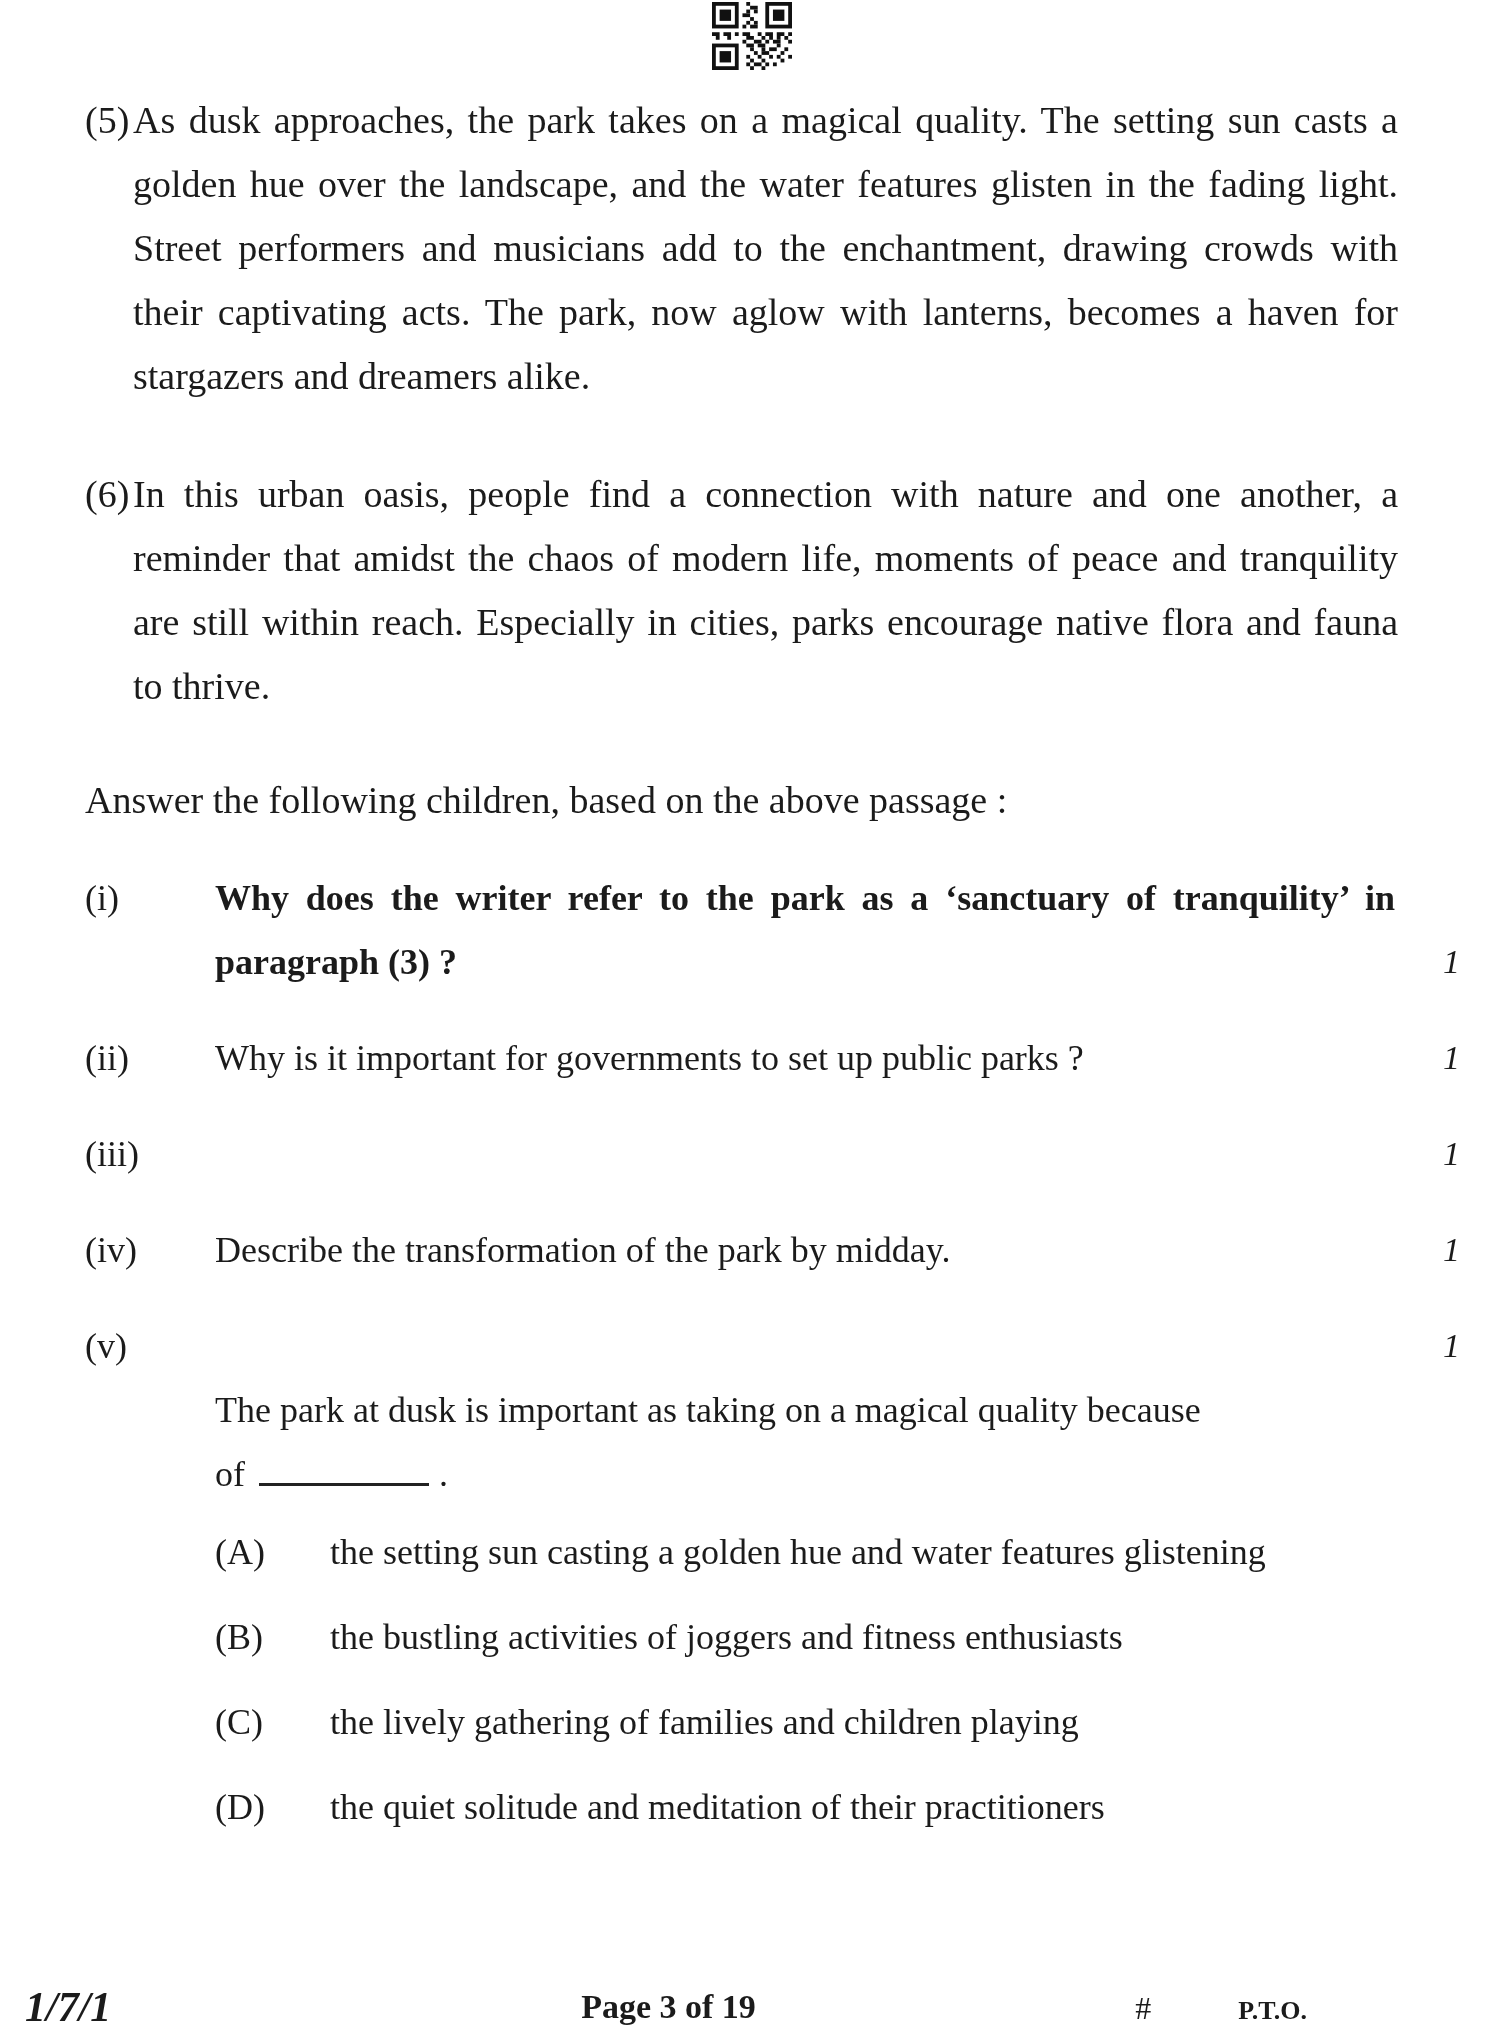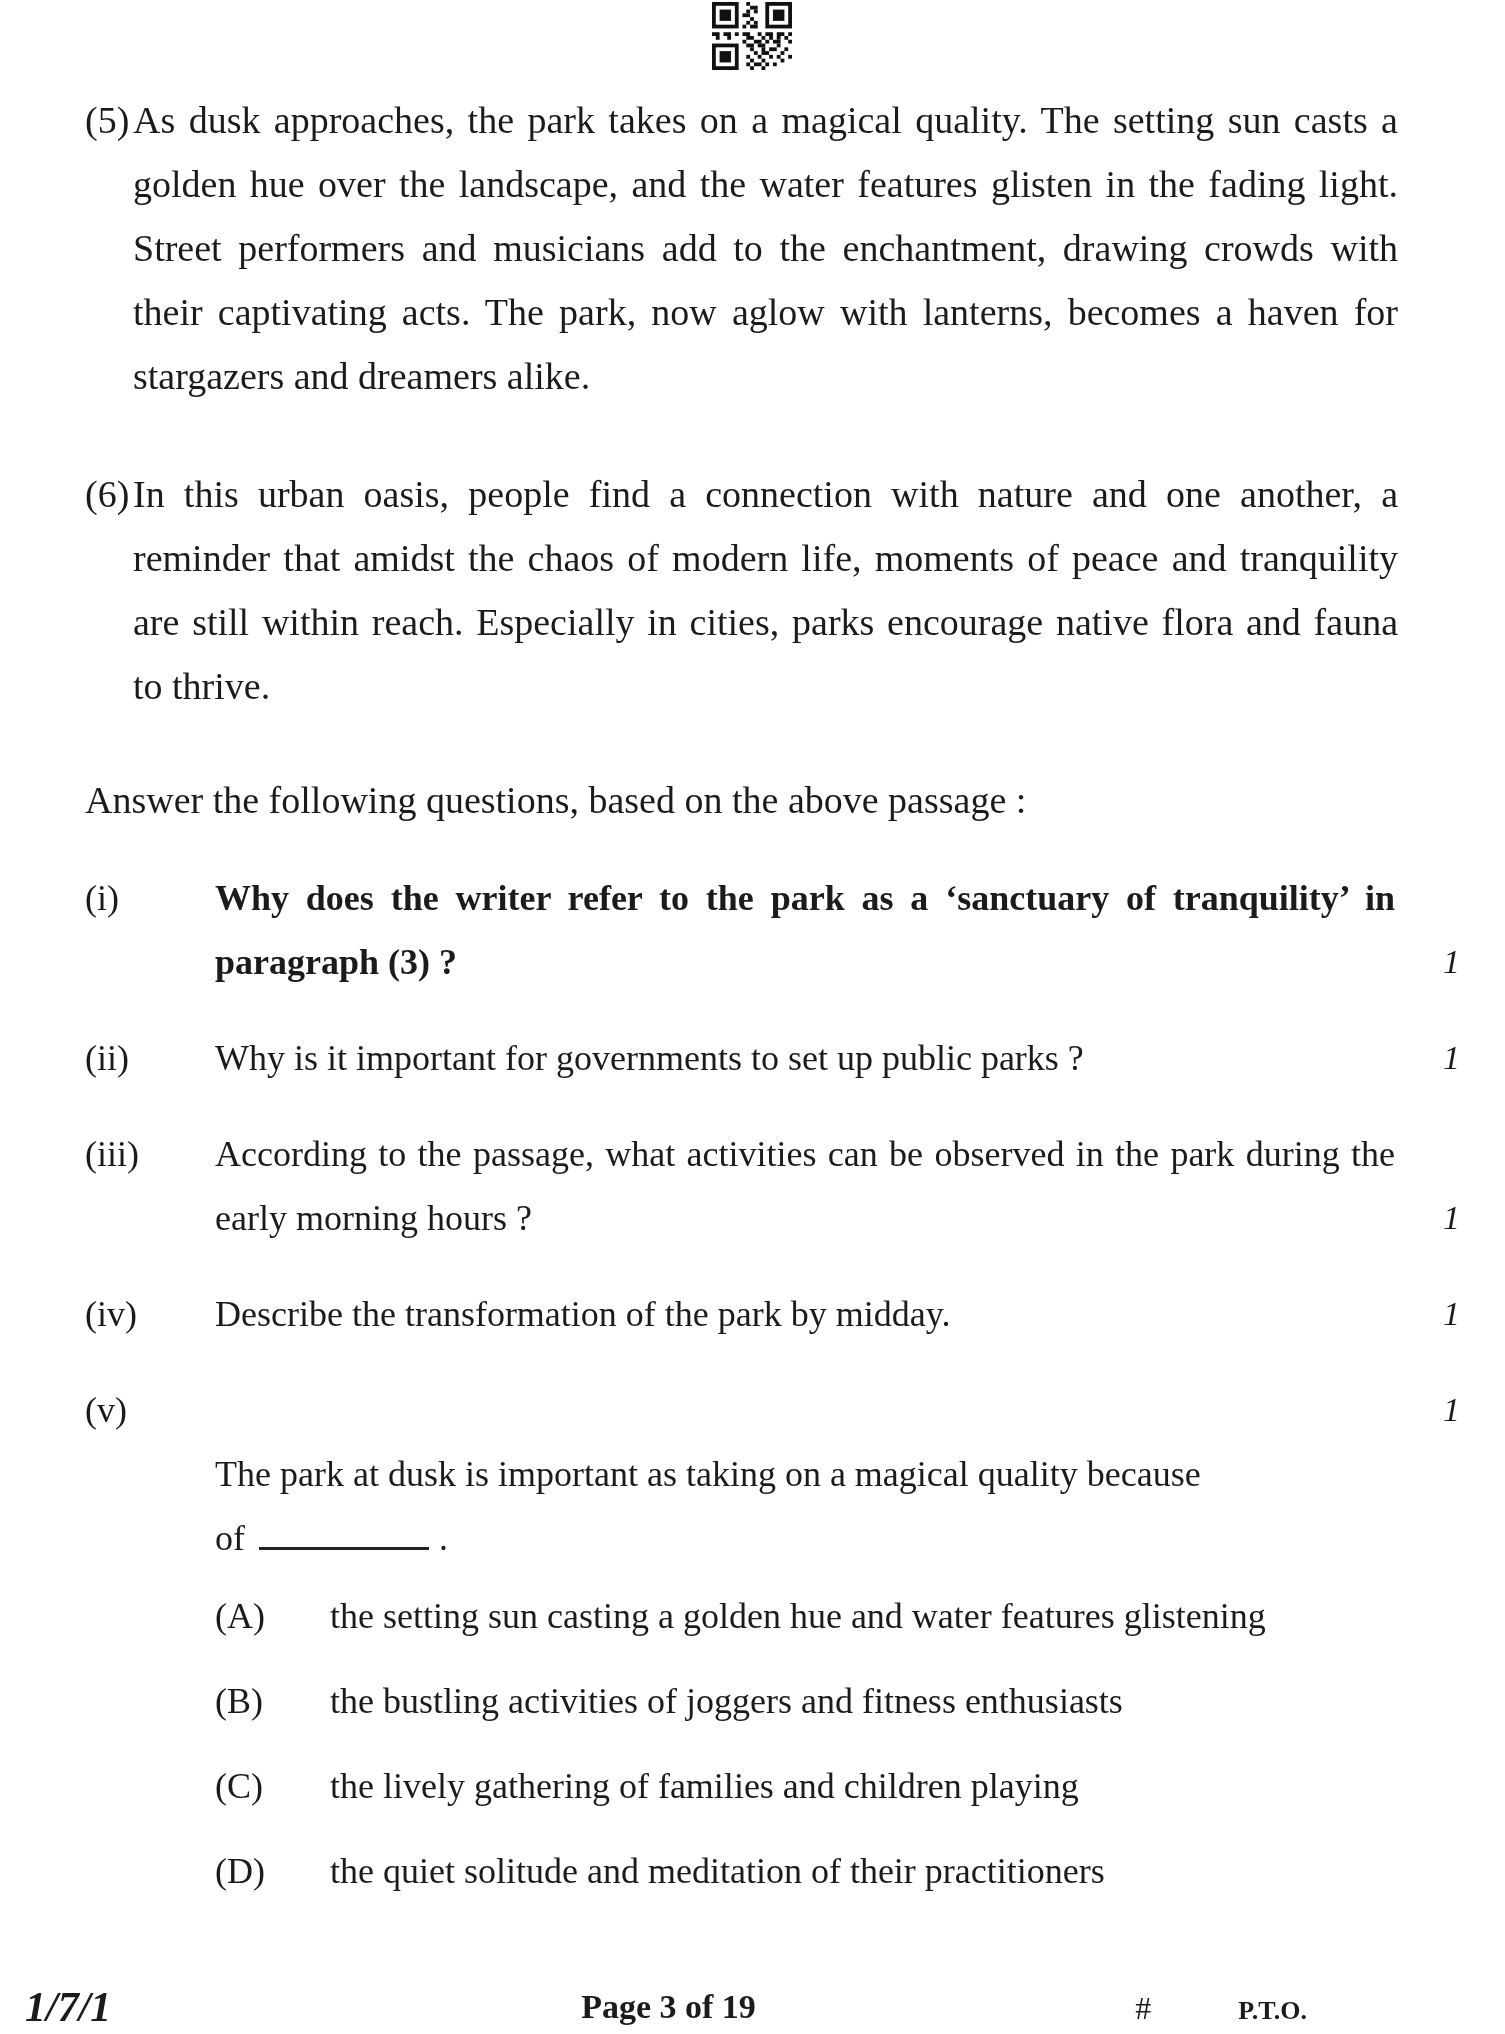--- a/index.html
+++ b/index.html
@@ -158,37 +158,36 @@
     <div class="p-row">
       <div class="p-num">(5)</div>
       <div class="p-text">As dusk approaches, the park takes on a magical quality. The setting sun casts a golden hue over the landscape, and the water features glisten in the fading light. Street performers and musicians add to the enchantment, drawing crowds with their captivating acts. The park, now aglow with lanterns, becomes a haven for stargazers and dreamers alike.</div>
     </div>
 
     <div class="p-row last">
       <div class="p-num">(6)</div>
       <div class="p-text">In this urban oasis, people find a connection with nature and one another, a reminder that amidst the chaos of modern life, moments of peace and tranquility are still within reach. Especially in cities, parks encourage native flora and fauna to thrive.</div>
     </div>
 
-    <div class="instruction">Answer the following questions, based on the above passage :</div>
+    <div class="instruction">Answer the following children, based on the above passage :</div>
 
     <div class="q-row">
       <div class="q-num">(i)</div>
       <div class="q-text q-bold">Why does the writer refer to the park as a ‘sanctuary of tranquility’ in paragraph (3) ?</div>
       <div class="q-mark">1</div>
     </div>
 
     <div class="q-row">
       <div class="q-num">(ii)</div>
       <div class="q-text">Why is it important for governments to set up public parks ?</div>
       <div class="q-mark">1</div>
     </div>
 
     <div class="q-row">
       <div class="q-num">(iii)</div>
-      <div class="q-text">According to the passage, what activities can be observed in the park during the early morning hours ?</div>
       <div class="q-mark">1</div>
     </div>
 
     <div class="q-row">
       <div class="q-num">(iv)</div>
       <div class="q-text">Describe the transformation of the park by midday.</div>
       <div class="q-mark">1</div>
     </div>
 
     <div class="q-row q-row-v">

